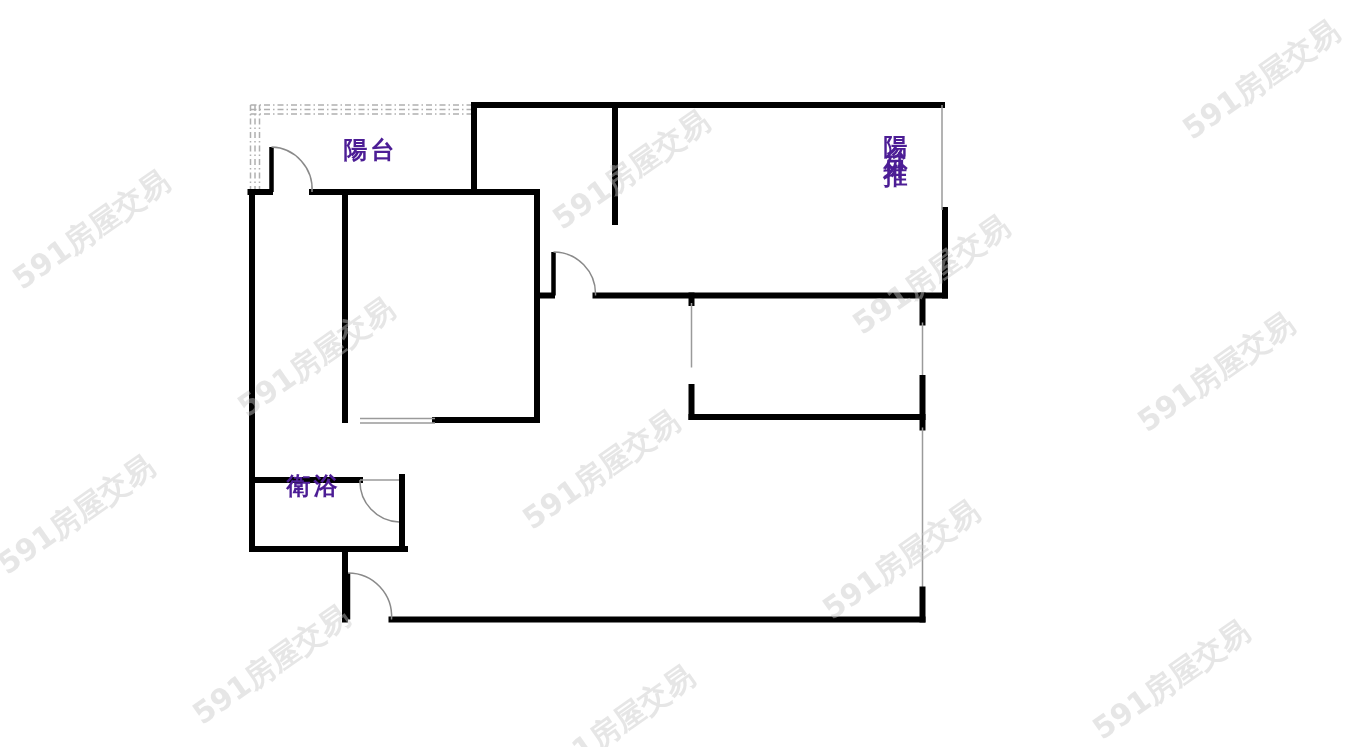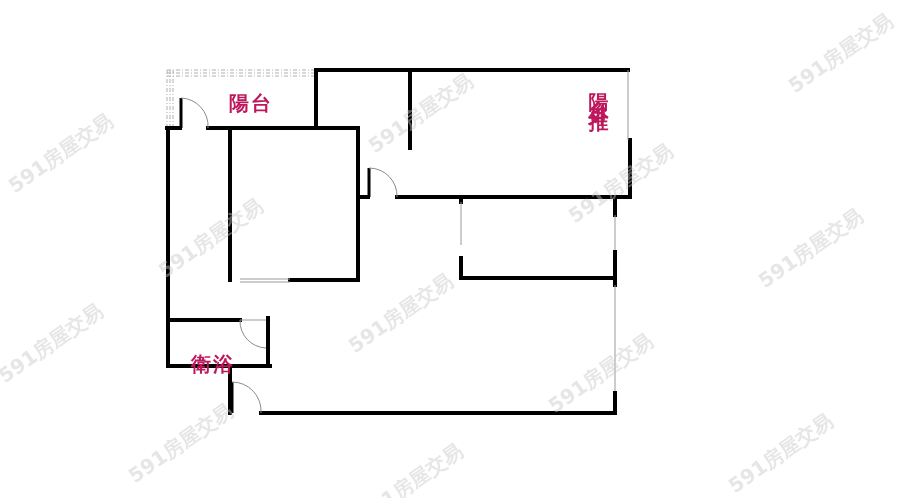--- a/index.html
+++ b/index.html
@@ -3,21 +3,21 @@
   <meta charset="utf-8">
   <style>
     html, body { margin: 0; padding: 0; background: #ffffff; }
     body { width: 900px; height: 498px; position: relative; overflow: hidden; font-family: "DejaVu Sans", sans-serif; }
     #plan { position: absolute; left: 0; top: 0; width: 900px; height: 498px; }
     .wall { stroke: #000; stroke-width: 4; stroke-linecap: square; fill: none; }
     .thin { stroke: #9a9a9a; stroke-width: 1; fill: none; }
     .door-arc { stroke: #8a8a8a; stroke-width: 1; fill: none; }
     .door-leaf { stroke: #000; stroke-width: 3; }
     .balc { stroke: #b0b0b0; stroke-width: 1; stroke-dasharray: 4 2 1 2; fill: none; }
-    .room-label { position: absolute; font-size: 20px; font-weight: bold; color: #be185d; letter-spacing: 2px; white-space: nowrap; }
+    .room-label { position: absolute; font-size: 16px; font-weight: bold; color: #4c1d95; letter-spacing: 2px; white-space: nowrap; }
     .vertical { writing-mode: vertical-rl; letter-spacing: 6px; }
     .wm { position: absolute; color: rgba(200,200,200,0.45); font-size: 20px; font-weight: bold; transform: rotate(-35deg); white-space: nowrap; pointer-events: none; }
   </style>
 </head>
 <body>
 
 <svg id="plan" viewBox="0 0 900 498" xmlns="http://www.w3.org/2000/svg">
 
   <g>
     <line class="balc" x1="167" y1="70" x2="315" y2="70"></line>
@@ -104,13 +104,13 @@
     <div class="wm" style="left: 340px; top: 300px;">591房屋交易</div>
     <div class="wm" style="left: -10px; top: 330px;">591房屋交易</div>
     <div class="wm" style="left: 540px; top: 360px;">591房屋交易</div>
     <div class="wm" style="left: 120px; top: 430px;">591房屋交易</div>
     <div class="wm" style="left: 720px; top: 440px;">591房屋交易</div>
     <div class="wm" style="left: 350px; top: 470px;">591房屋交易</div>
   </div>
 
 <div class="room-label" style="left:229px; top:90px;">陽台</div>
 <div class="room-label vertical" style="left:586px; top:78px;">陽台外推</div>
-<div class="room-label" style="left:191px; top:351px;text-align:center;">衛浴</div>
+<div class="room-label" style="left:191px; top:314px;text-align:center;">衛浴</div>
 
 </body></html>

